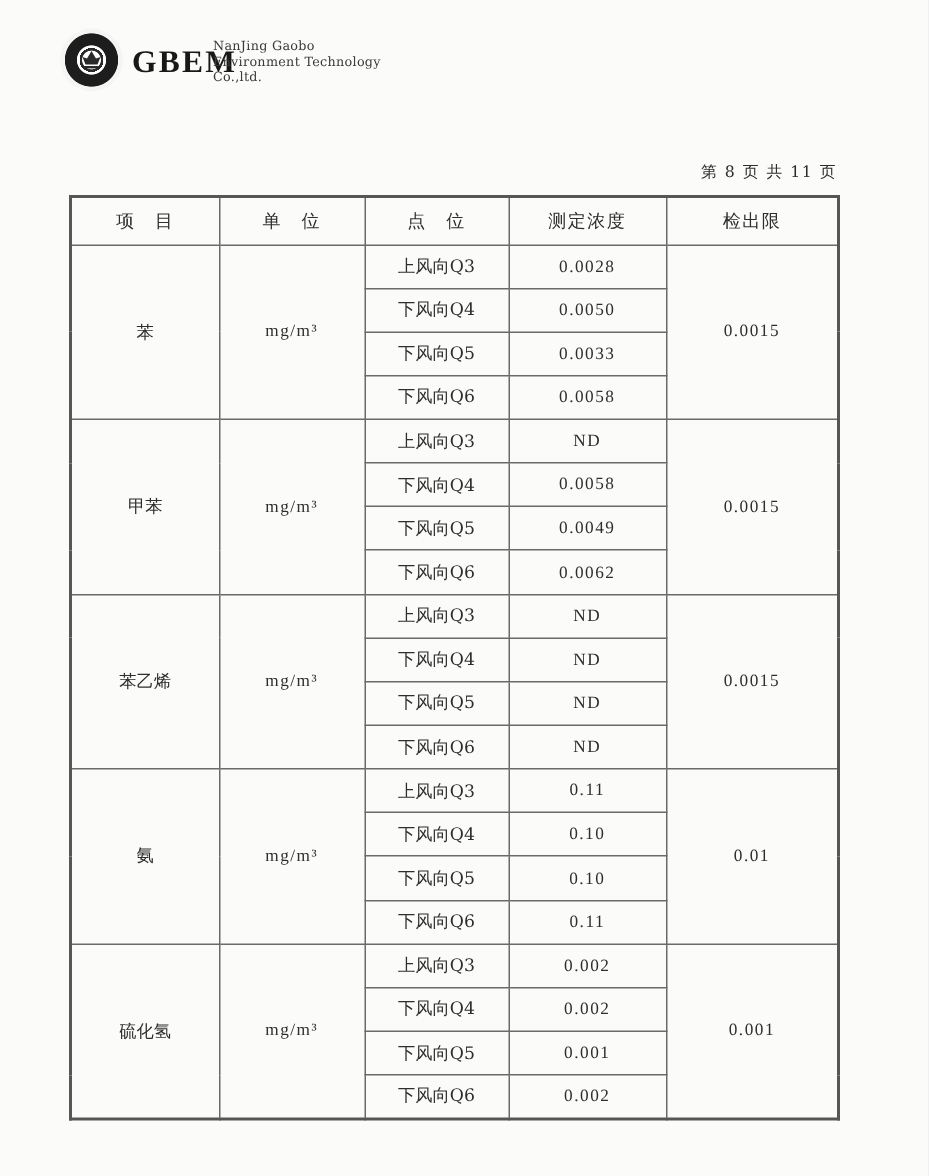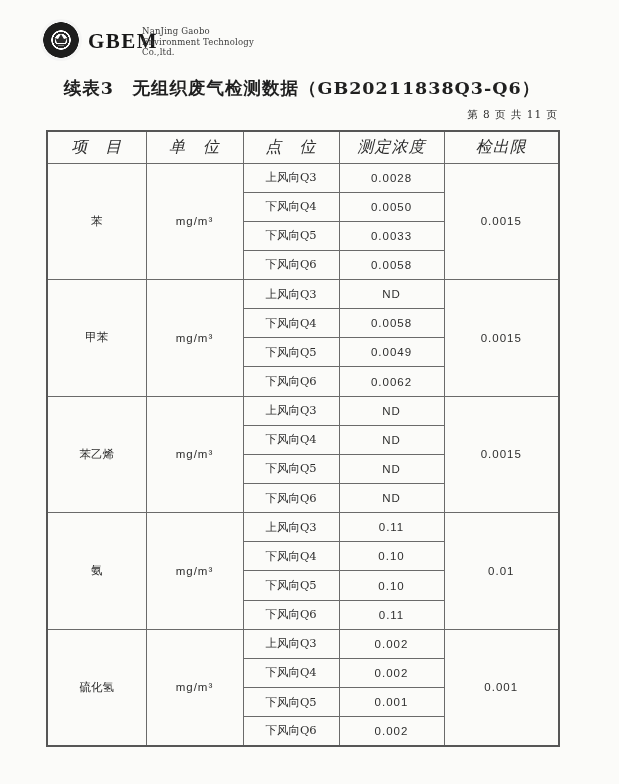--- a/index.html
+++ b/index.html
@@ -50,24 +50,24 @@
     position:absolute; left:46px; top:130px; width:512px;
     border-collapse:collapse; table-layout:fixed;
     border:2px solid #565656;
   }
   table.data th, table.data td {
     border:1px solid #6a6a6a;
     text-align:center; vertical-align:middle;
     font-size:11.5px; font-weight:normal; color:#2e2e2e;
     padding:0;
   }
-  table.data thead th { height:32px; font-size:16px; letter-spacing:1px;font-style:italic; }
+  table.data thead th { height:32px; font-size:12px; letter-spacing:1px; }
   table.data tbody td { height:29.15px; }
   .num {
-    font-family:Liberation Sans, sans-serif;
+    font-family:Liberation Serif, serif;
     font-size:10.5px; letter-spacing:1px;
   }
   .col-item  { width:99px; }
   .col-unit  { width:97px; }
   .col-point { width:96px; }
   .col-val   { width:105px; }
   .col-limit { width:115px; }
 </style>
 </head>
 <body>
@@ -80,21 +80,20 @@
       <rect x="3" y="12" width="10" height="1.6" fill="#2a2a2a"></rect>
     </svg>
   </div>
   <div class="logo-gbem">GBEM</div>
   <div class="company">
     <div>NanJing Gaobo</div>
     <div>Environment Technology</div>
     <div>Co.,ltd.</div>
   </div>
 
-  <div class="title">续表3　无组织废气检测数据（GB20211838Q3-Q6）</div>
   <div class="page-info">第 8 页 共 11 页</div>
 
   <table class="data">
     <colgroup>
       <col class="col-item">
         <col class="col-unit">
         <col class="col-point">
         <col class="col-val">
         <col class="col-limit">
     </colgroup>

